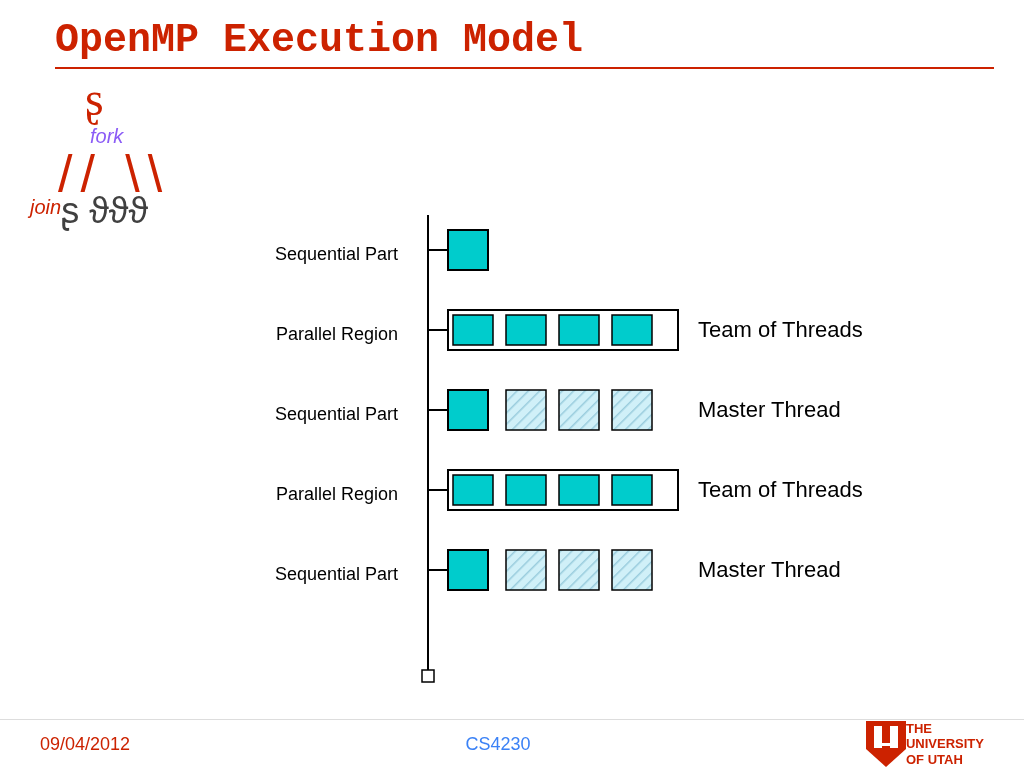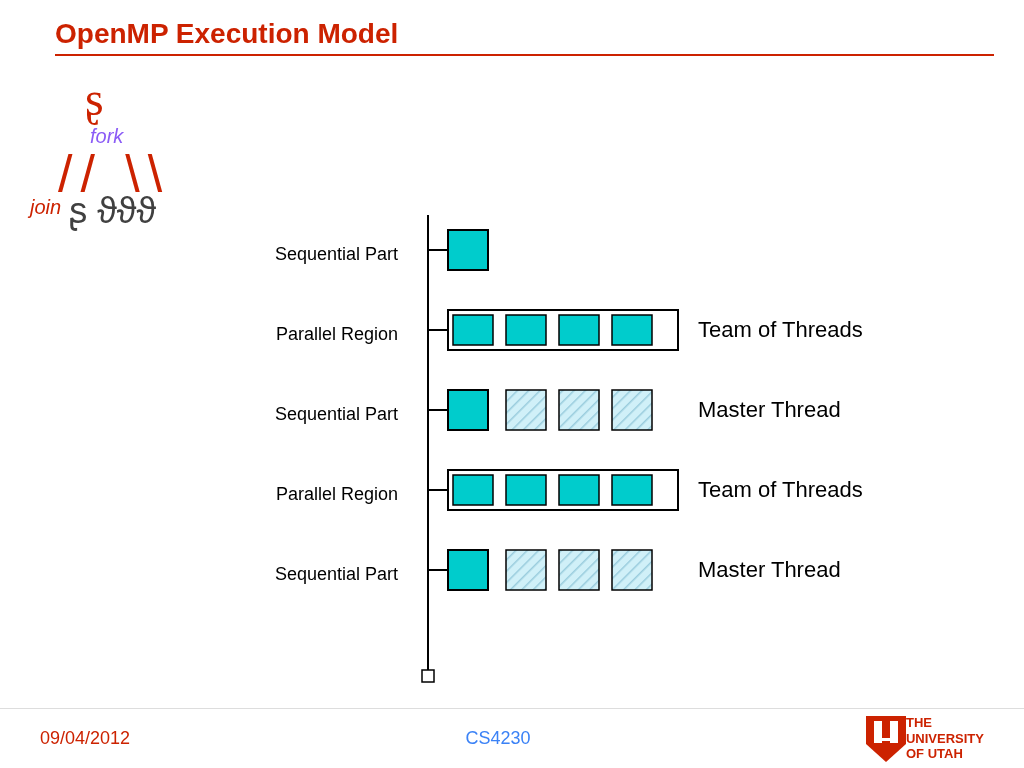--- a/index.html
+++ b/index.html
@@ -13,24 +13,24 @@
     }
 
     
     .title-area {
       position: absolute;
       top: 18px;
       left: 55px;
       right: 30px;
     }
     .title-text {
-      font-size: 28px;
+      font-size: 40px;
       font-weight: bold;
       color: #cc2200;
-      font-family: Liberation Sans, sans-serif;
+      font-family: Liberation Mono, monospace;
     }
     .title-underline {
       height: 2px;
       background: #cc2200;
       margin-top: 4px;
     }
 
     
     .fork-join-area {
       position: absolute;
@@ -65,21 +65,21 @@
       margin-top: -8px;
       font-style: italic;
     }
 
     
     .footer {
       position: absolute;
       bottom: 0;
       left: 0;
       right: 0;
-      height: 60px;
+      height: 49px;
       display: flex;
       align-items: center;
       justify-content: space-between;
       padding: 0 40px;
       border-top: 1px solid #ddd;
     }
     .footer-date {
       color: #cc2200;
       font-size: 18px;
     }
@@ -112,21 +112,21 @@
 <div class="title-area">
   <div class="title-text">OpenMP Execution Model</div>
   <div class="title-underline"></div>
 </div>
 
 <div class="fork-join-area">
   <div class="symbol-large" style="margin-left:55px;">ʂ</div>
   <div class="fork-label">fork</div>
   <div class="fork-arrows">// \\</div>
   <div style="display:flex; align-items:center; margin-top:-10px;">
-    <div class="join-label" style="margin-right:8px;">join</div>
+    <div class="join-label" style="">join</div>
     <div style="font-size:36px; color:#404040;text-align:right;">ʂ ϑϑϑ</div>
   </div>
 </div>
 
 <div class="diagram-svg-container">
   <svg width="800" height="500" viewBox="0 0 800 500">
 
     <line x1="200" y1="0" x2="200" y2="460" stroke="#000" stroke-width="2"></line>
 
     <rect x="194" y="455" width="12" height="12" fill="white" stroke="#000" stroke-width="1.5"></rect>

